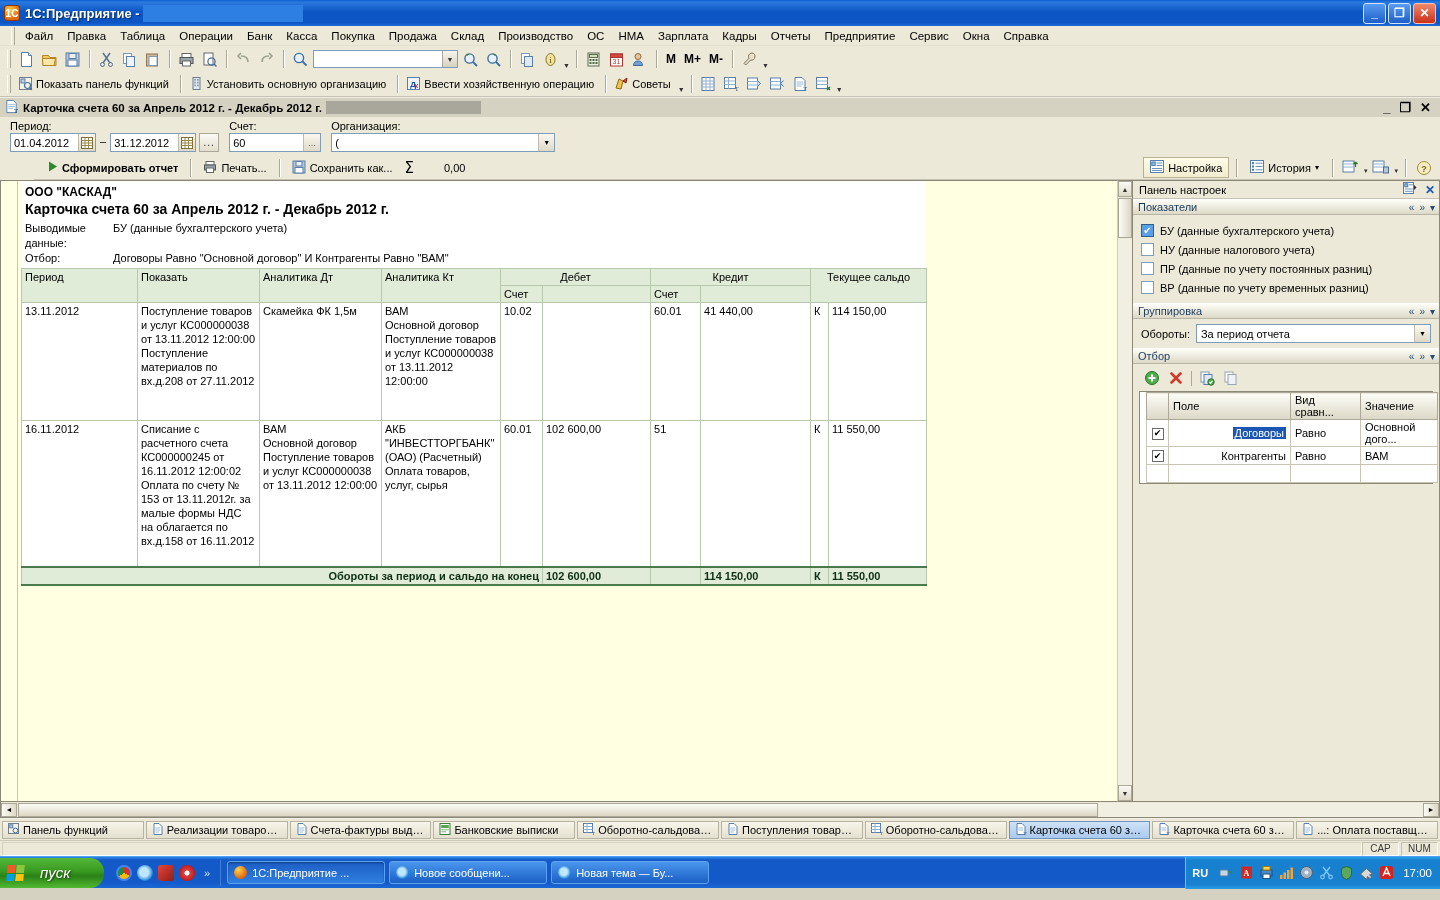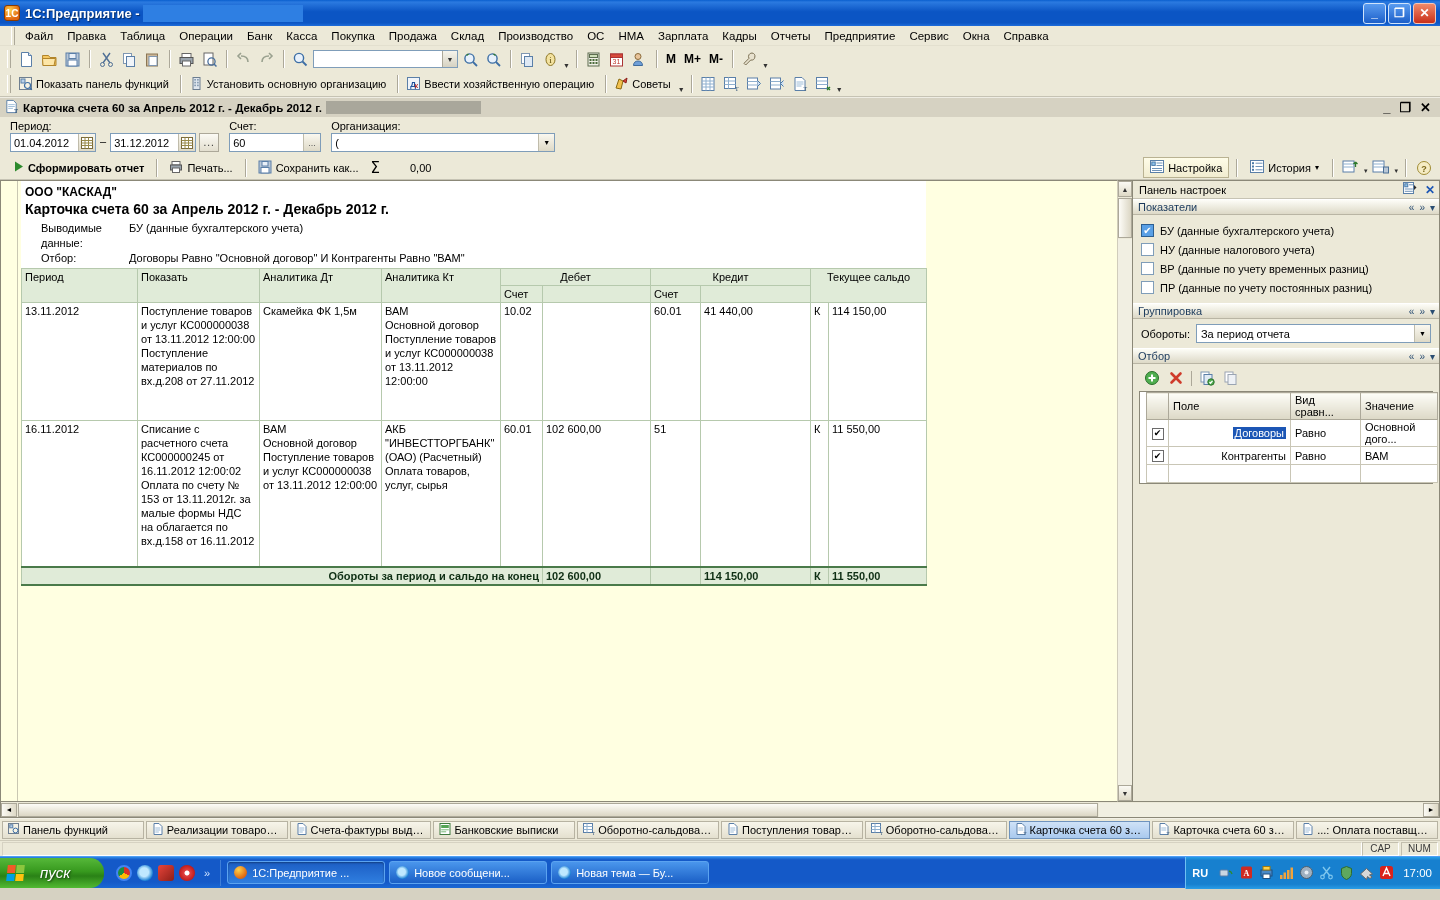--- a/index.html
+++ b/index.html
@@ -118,21 +118,21 @@
     background: linear-gradient(to bottom,#fbfaf4,#e3dfcf);
     display: flex; align-items: center; justify-content: center;
     font-size: 10px; letter-spacing: 1px; color:#333;
   }
   .dash { font-size: 11px; padding: 0 1px 3px; }
 
   
   .actionbar {
     display: flex; align-items: center; gap: 2px;
     height: 24px; padding: 0 6px 0 8px;
-    background: #ece9d8; border-bottom: 1px solid #c6c3b4;
+    background: #ece9d8; border-bottom: 1px solid #c6c3b4; margin-left: 34px;
   }
   .abtn { display: flex; align-items: center; gap: 4px; padding: 2px 6px; font-size: 11px; white-space: nowrap; }
   .abtn.strong { font-weight: bold; }
   .abtn.framed { border: 1px solid #b9b292; background: linear-gradient(to bottom,#fefce8,#f1ecd0); }
   .sigma { font-family: "DejaVu Sans", sans-serif; font-size: 15px; padding: 0 6px 0 4px; }
   .sumval { font-size: 11px; padding-left: 22px; }
   .abar-right { margin-left: auto; display: flex; align-items: center; gap: 3px; }
 
   
   .workarea { display: flex; height: 622px; background:#ece9d8;}
@@ -154,21 +154,21 @@
   .sb-track { flex: 1; background: #f1efe2; }
 
   .report-canvas { position:absolute; left:0; top:0; right:0; bottom:0; background:#ffffe1; }
   .rc-leftmargin { position:absolute; left:0; top:0; width: 17px; height: 100%; background:#ffffe1; border-right:1px solid #c9c7b2;}
 
   .doc { position: absolute; left: 20px; top: 0px; width: 905px; }
   .doc-head { padding: 4px 0 2px 4px; background:#fff; }
   .org { font-size: 12px; font-weight: bold; margin-bottom: 2px;}
   .rep-title { font-size: 14px; font-weight: bold; margin-bottom: 4px; }
   .meta-row { display: flex; font-size: 11px; line-height: 15px; }
-  .meta-label { width: 88px; margin-left: 16px; }
+  .meta-label { width: 88px; }
 
   table.grid { border-collapse: collapse; width: 905px; table-layout: fixed; background: #fff; }
   table.grid td, table.grid th {
     border: 1px solid #b6c9ad; padding: 1px 3px;
     font-size: 11px; vertical-align: top; font-weight: normal; text-align: left;
     line-height: 14px; color: #000;
   }
   thead th { background: #e0ebd8; color: #1c3b1c; height: 16px;}
   thead th.grp { text-align: center; }
   tbody td { background: #fff; }
@@ -894,25 +894,25 @@
           <div class="chk-row">
             <span class="chk on">✔</span>
             <span>БУ (данные бухгалтерского учета)</span>
           </div>
           <div class="chk-row">
             <span class="chk"></span>
             <span>НУ (данные налогового учета)</span>
           </div>
           <div class="chk-row">
             <span class="chk"></span>
-            <span>ВР (данные по учету временных разниц)</span>
+            <span>ПР (данные по учету постоянных разниц)</span>
           </div>
           <div class="chk-row">
             <span class="chk"></span>
-            <span>ПР (данные по учету постоянных разниц)</span>
+            <span>ВР (данные по учету временных разниц)</span>
           </div>
         </div>
 
         <div class="sect-head">
           <span>Группировка</span>
           <span class="nav">
             <span>«</span>
             <span>»</span>
             <span>▾</span>
           </span>

